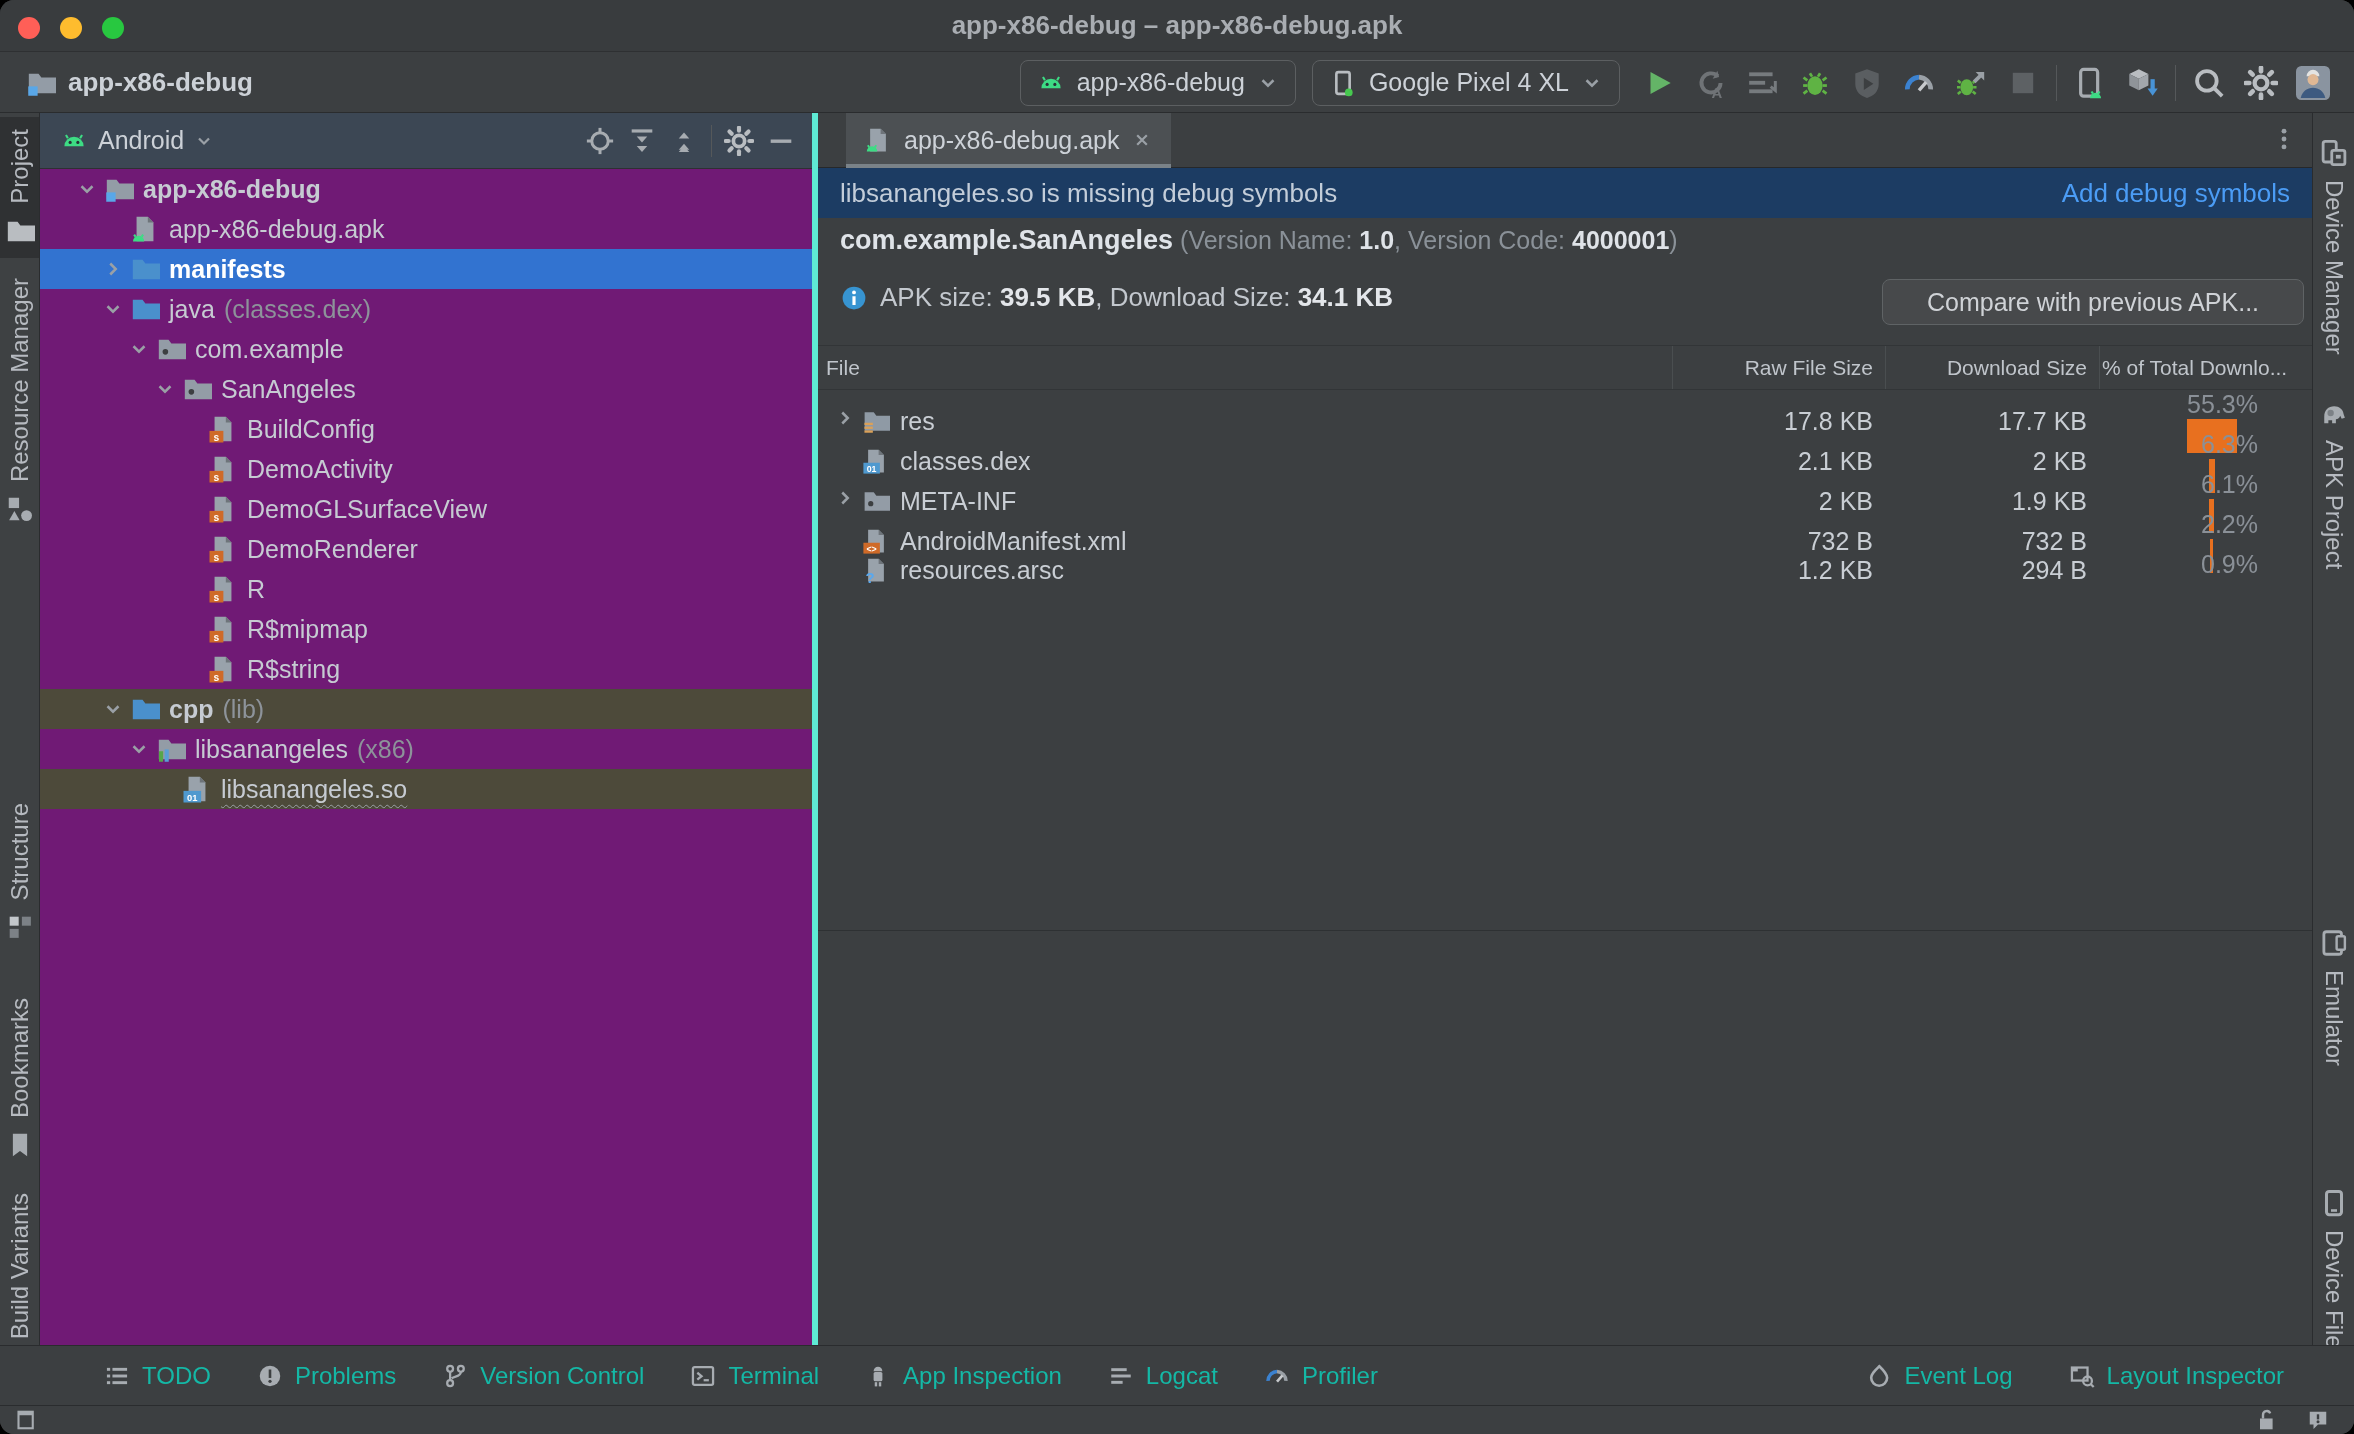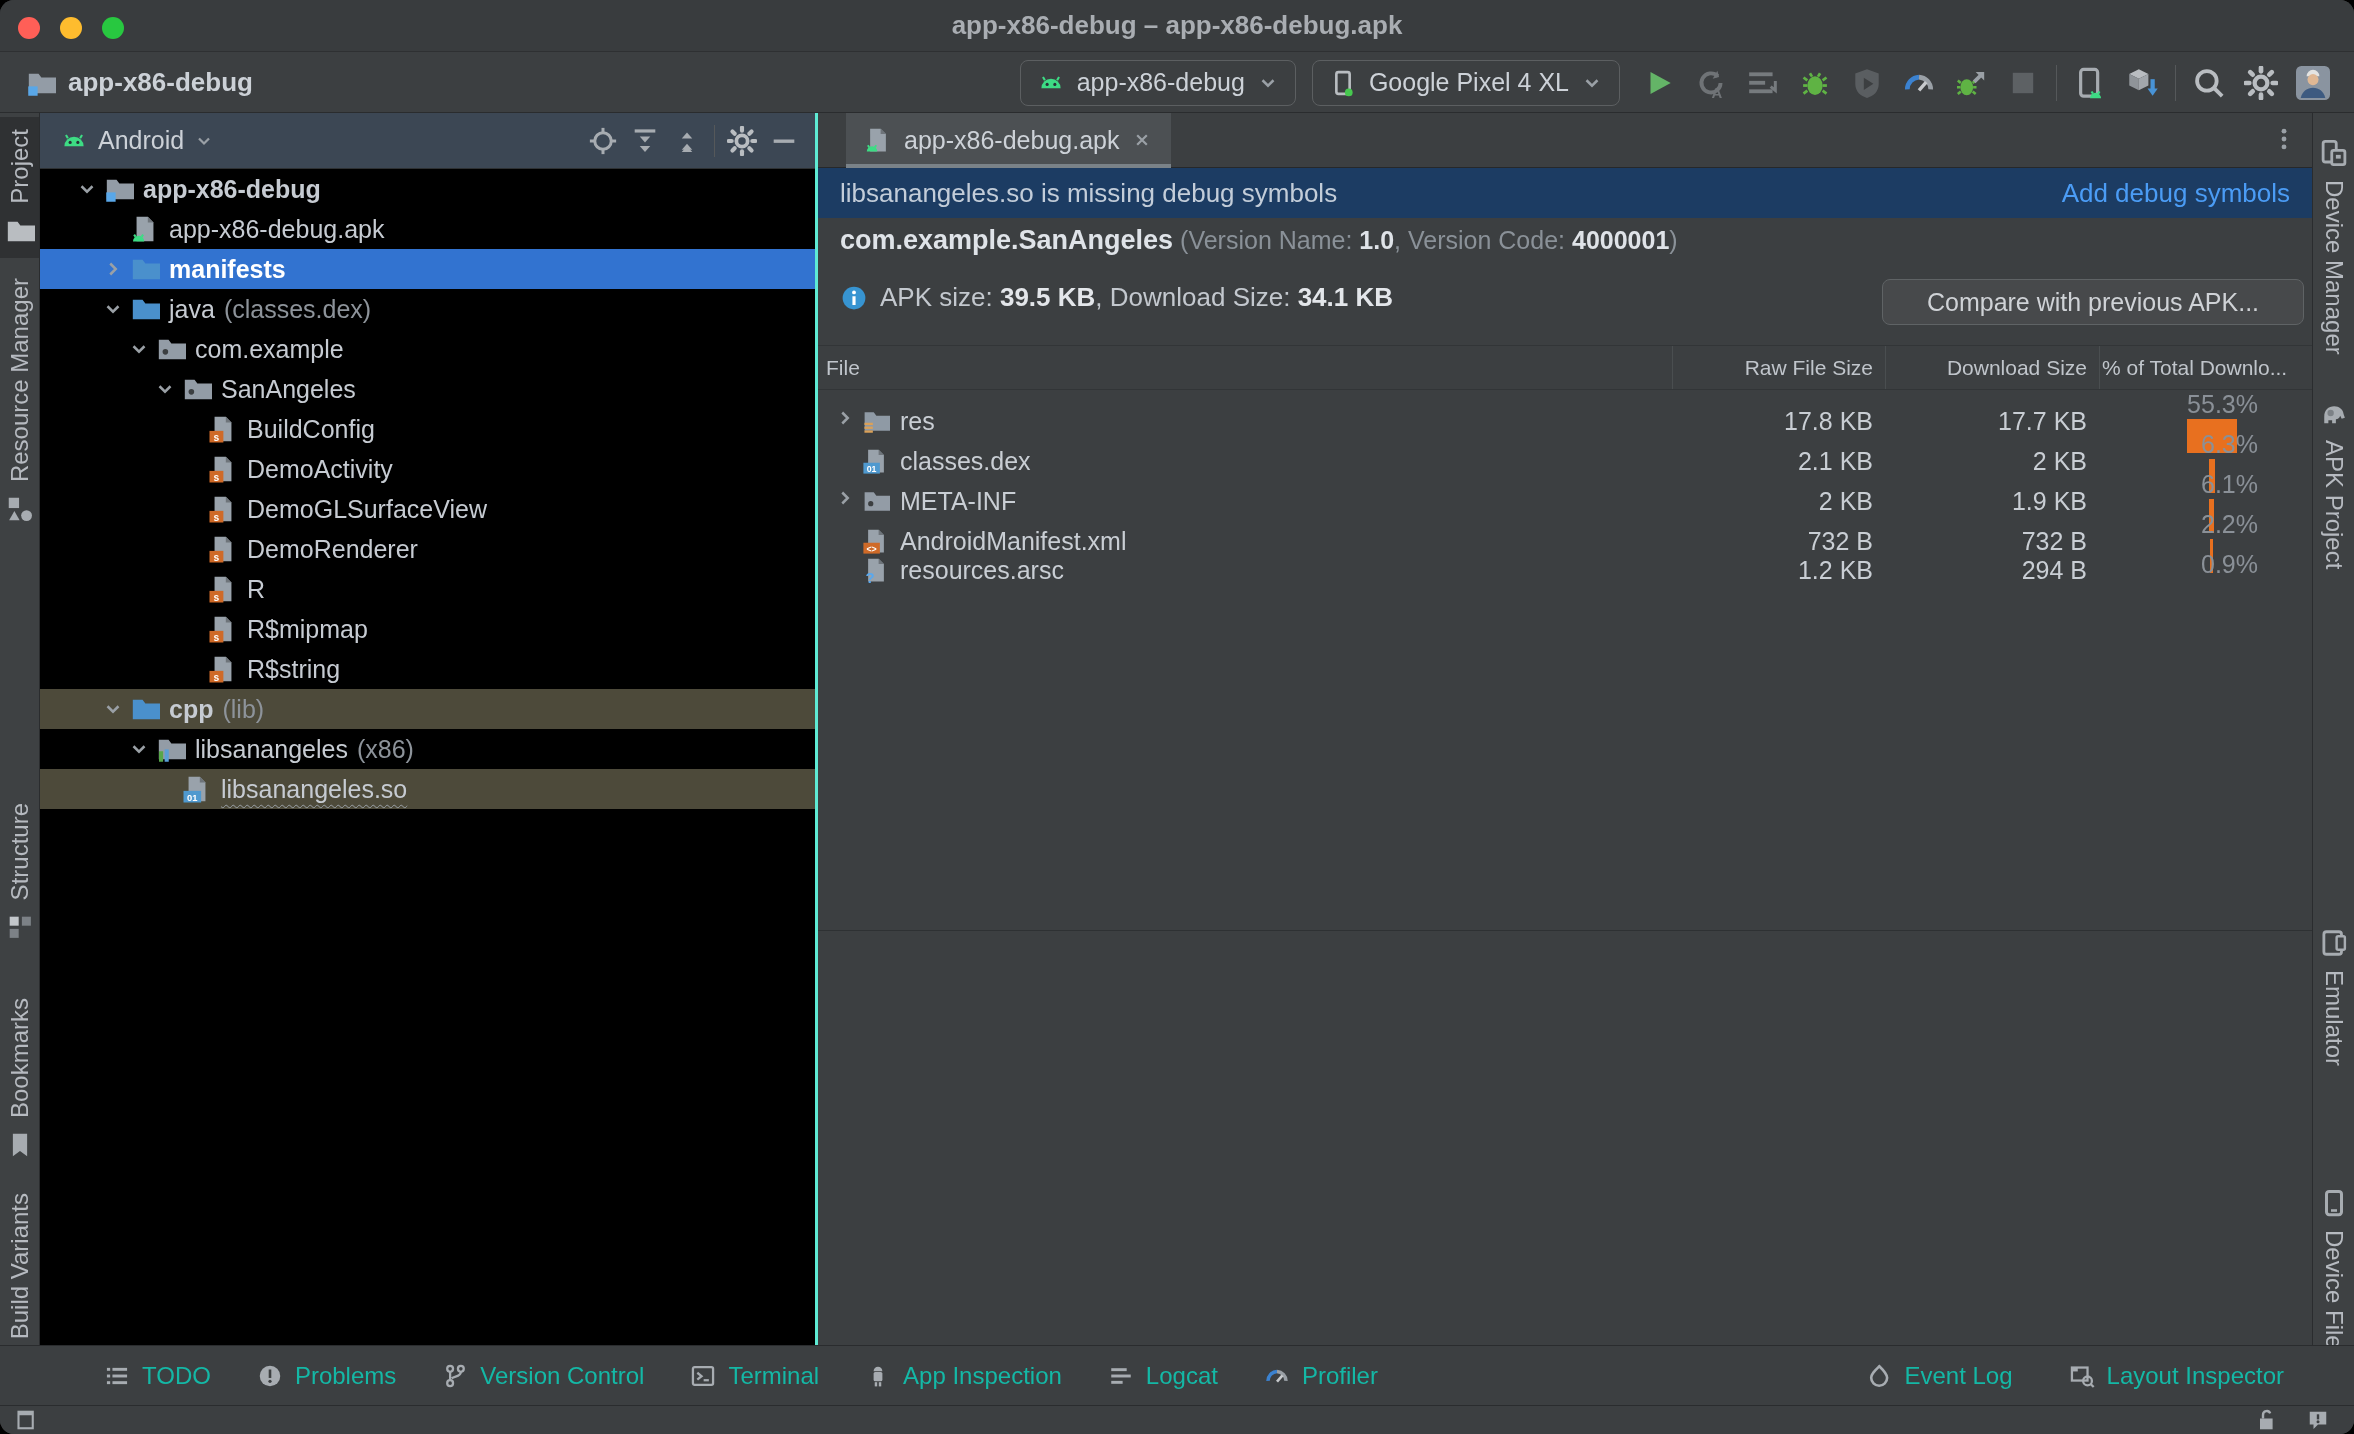--- a/index.html
+++ b/index.html
@@ -33,21 +33,21 @@
   .stripe{position:relative;width:40px;background:#3e4143;flex:none;}
   .stripe.left{border-right:1px solid #2a2c2e;}
   .stripe.right{width:42px;border-left:1px solid #2a2c2e;}
   .stripe-item{position:absolute;left:0;right:0;display:flex;flex-direction:column;
     align-items:center;gap:12px;padding:12px 0;cursor:default;}
   .stripe-item.active{background:#2f3133;}
   .stripe-label{writing-mode:vertical-rl;font-size:24px;color:#b6bac0;white-space:nowrap;}
   .stripe.left .stripe-label{transform:rotate(180deg);}
 
   
-  .ppanel{position:relative;width:778px;flex:none;background:#000000;border-right:3px solid #5eead4;}
+  .ppanel{position:relative;width:778px;flex:none;background:#701a75;border-right:6px solid #5eead4;}
   .phead{position:absolute;top:0;left:0;right:0;height:56px;background:#3c4754;
     display:flex;align-items:center;padding:0 10px 0 20px;border-bottom:1px solid #2e3133;}
   .phead-label{font-size:25px;color:#ccd1d7;margin:0 10px;}
   .phead-spacer{flex:1;}
   .hbtn{width:42px;height:42px;display:flex;align-items:center;justify-content:center;}
   .hsep{width:1px;height:32px;background:#55585a;margin:0 6px;}
   .tree{position:absolute;top:56px;left:0;right:0;bottom:0;overflow:hidden;}
   .tree-row{height:40px;display:flex;align-items:center;font-size:25px;color:#c6cbd2;white-space:nowrap;}
   .tree-row.selected{background:#3273d0;color:#fff;}
   .tree-row.olive{background:#4d4a3a;}

